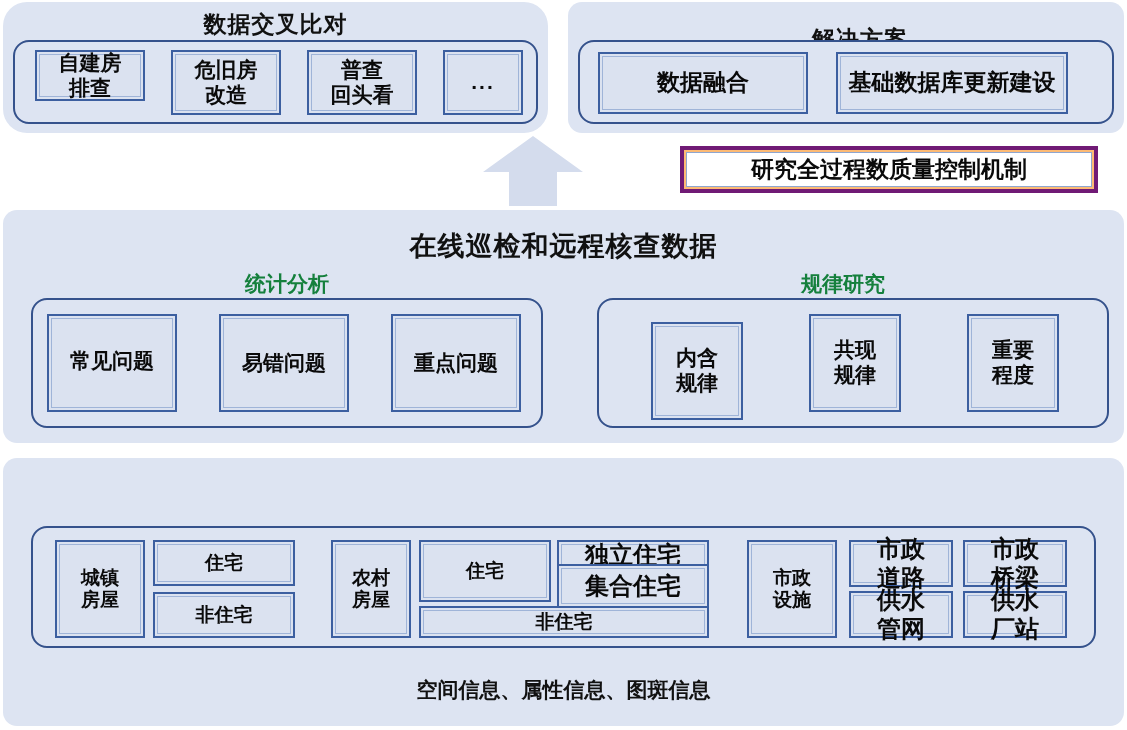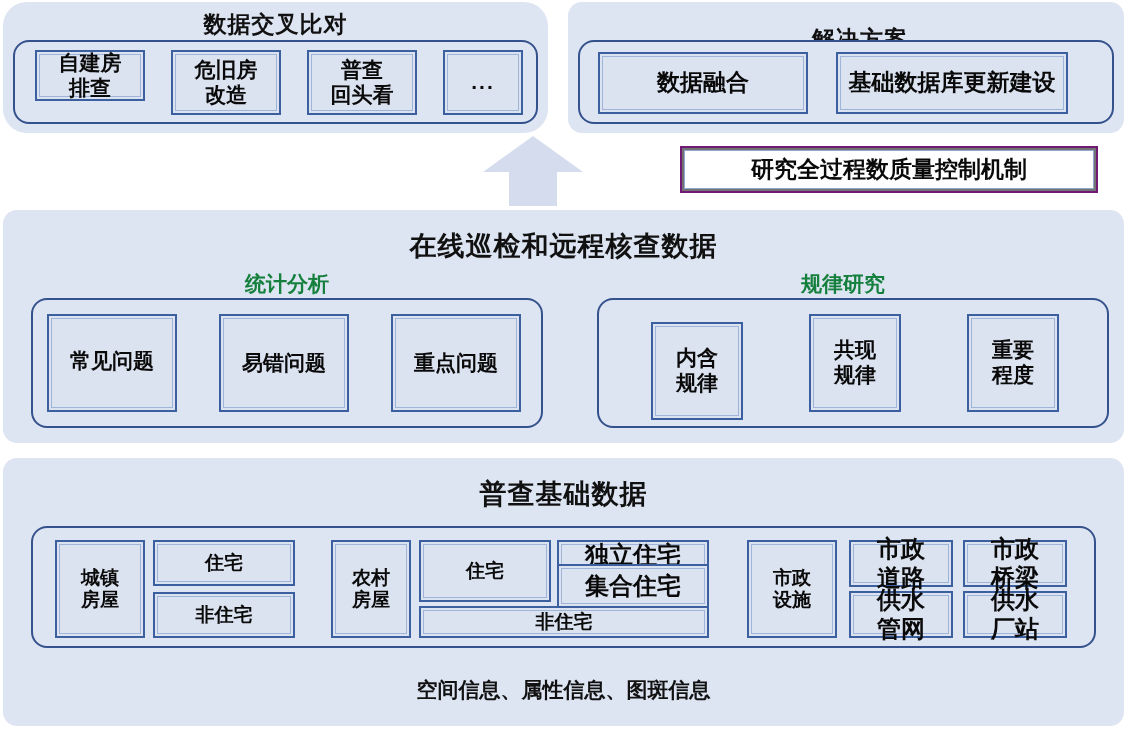--- a/index.html
+++ b/index.html
@@ -63,21 +63,21 @@
     background:#dbe2f0;
     display:flex;
     align-items:center;
     justify-content:center;
     text-align:center;
     font-weight:bold;
     color:#0a0a0a;
     line-height:1.18;
     white-space:pre-line;
   }
-  .box.white{background:#737373;border:2px solid #701a75;justify-content:center;}
+  .box.white{background:#fdba74;border:4px solid #701a75;justify-content:center;}
   .box.white > .inner{background:#ffffff;border:1px solid #8ea6d0;}
 
   .t28{font-size:27px;}
   .t24{font-size:23px;}
   .t22{font-size:21px;}
   .t20{font-size:19px;}
   .t19{font-size:24px;}
   .caption{
     position:absolute;
     left:0;right:0;
@@ -164,21 +164,20 @@
 规律</div>
       </div>
       <div class="box" style="left:368px;top:14px;width:92px;height:98px;">
         <div class="inner t22">重要
 程度</div>
       </div>
     </div>
   </div>
 
   <div class="panel" style="left:3px;top:458px;width:1121px;height:268px;">
-    <div class="panel-title t28" style="top:18px;">普查基础数据</div>
 
     <div class="group" style="left:28px;top:68px;width:1065px;height:122px;">
 
       <div class="box" style="left:22px;top:12px;width:90px;height:98px;">
         <div class="inner t20">城镇
 房屋</div>
       </div>
       <div class="box" style="left:120px;top:12px;width:142px;height:46px;">
         <div class="inner t20">住宅</div>
       </div>

